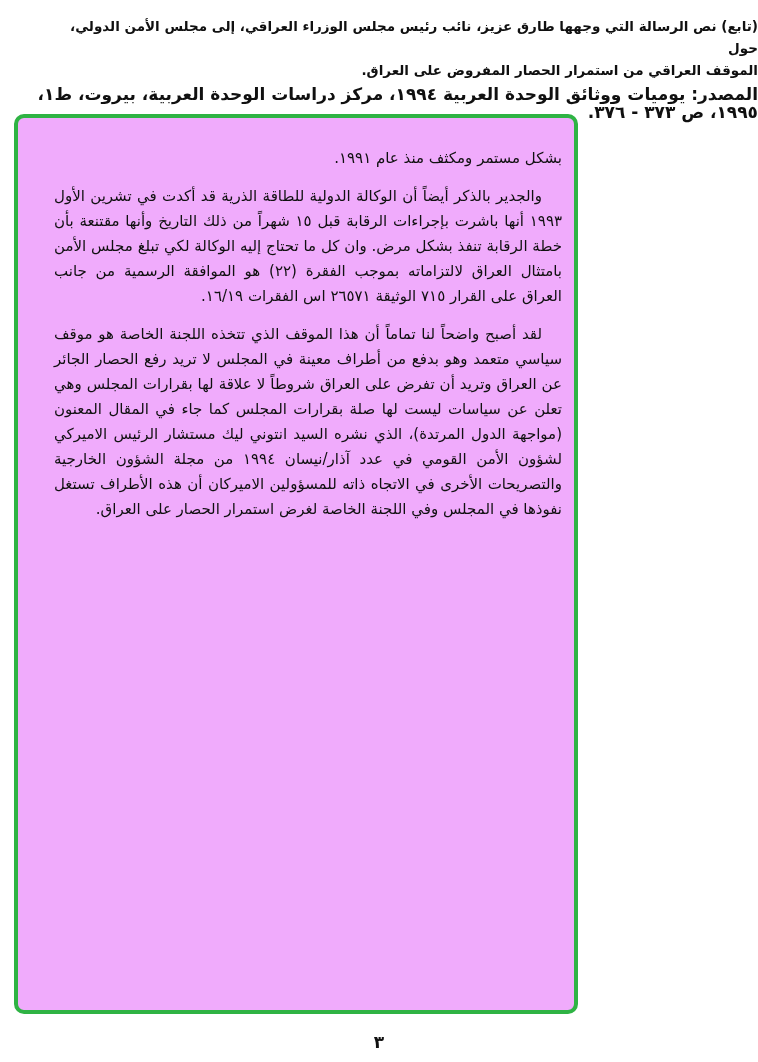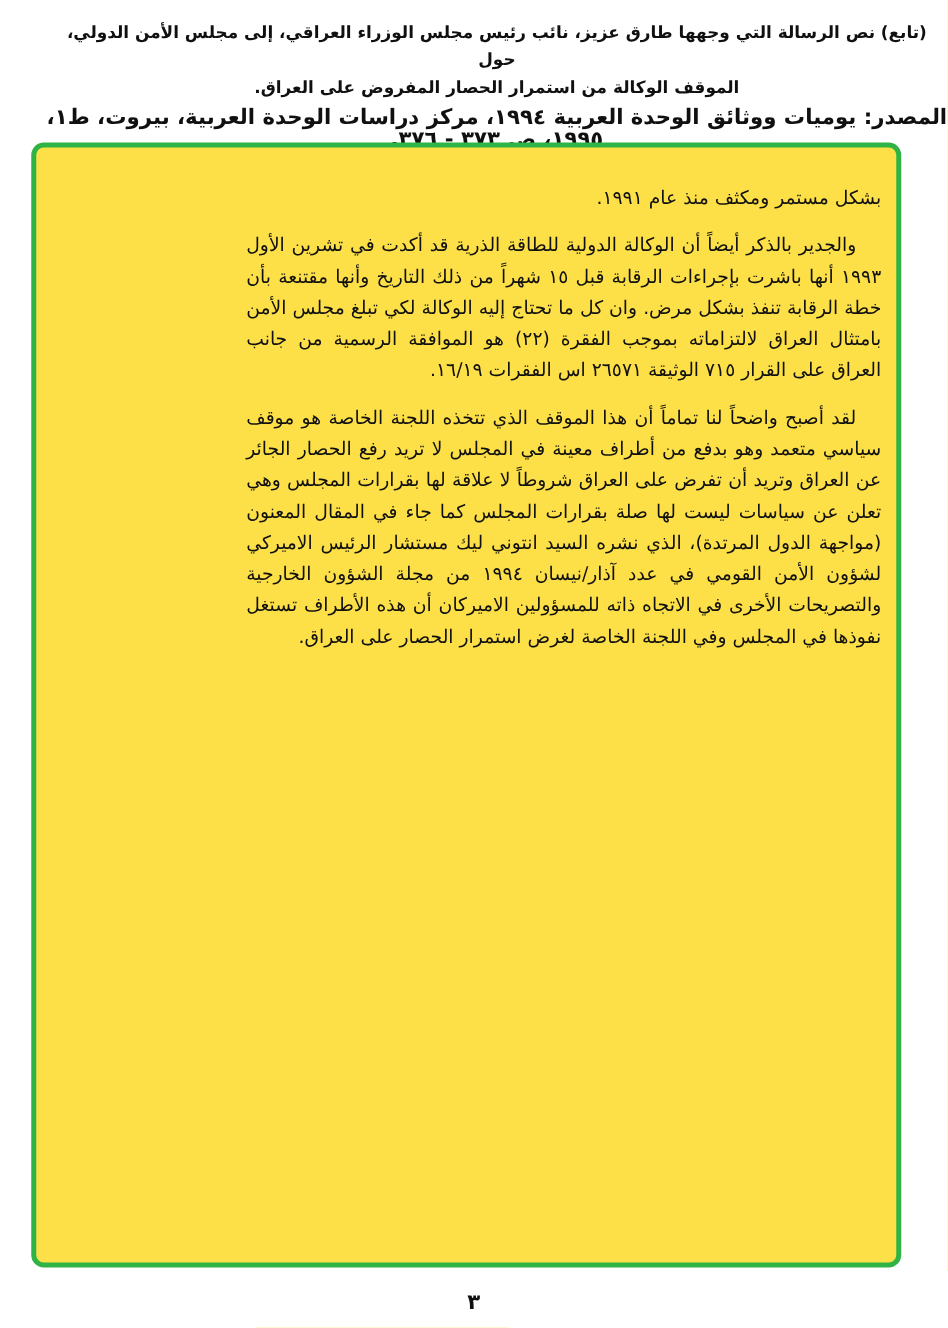--- a/index.html
+++ b/index.html
@@ -16,46 +16,46 @@
     overflow: hidden;
   }
   .page {
     width: 758px;
     height: 1062px;
     position: relative;
     direction: rtl;
   }
   .doc-header {
     padding-top: 15px;
-    text-align: center;
+    text-align: right;
     direction: rtl;
     padding-left: 37px;
   }
   .doc-header .title-line {
     font-weight: bold;
     font-size: 13.5px;
     line-height: 22px;
     letter-spacing: 0;
   }
   .doc-header .source-line {
     font-weight: bold;
     font-size: 17px;
     line-height: 18px;
     margin-top: 4px;
   }
   .letter-frame {
     position: absolute;
-    left: 25px;
+    left: 14px;
     top: 114px;
-    width: 696px;
+    width: 564px;
     height: 900px;
     box-sizing: border-box;
     border: 4px solid var(--frame-border, #2fb344);
     border-radius: 10px;
-    background: #fde047;
+    background: #f0abfc;
   }
   .letter-text {
     direction: rtl;
     width: 508px;
     margin: 28px 12px 0 auto;
     text-align: justify;
     font-size: 15px;
     line-height: 25px;
   }
   .letter-text p {
@@ -74,21 +74,21 @@
     font-size: 17px;
   }
 </style>
 </head>
 <body>
 
 <div class="page">
 
   <div class="doc-header">
     <div class="title-line">(تابع) نص الرسالة التي وجهها طارق عزيز، نائب رئيس مجلس الوزراء العراقي، إلى مجلس الأمن الدولي، حول</div>
-    <div class="title-line">الموقف الوكالة من استمرار الحصار المفروض على العراق.</div>
+    <div class="title-line">الموقف العراقي من استمرار الحصار المفروض على العراق.</div>
     <div class="source-line">المصدر: يوميات ووثائق الوحدة العربية ١٩٩٤، مركز دراسات الوحدة العربية، بيروت، ط١، ١٩٩٥، ص ٣٧٣ - ٣٧٦.</div>
   </div>
 
   <div class="letter-frame">
     <div class="letter-text">
       <p>بشكل مستمر ومكثف منذ عام ١٩٩١.</p>
       <p>والجدير بالذكر أيضاً أن الوكالة الدولية للطاقة الذرية قد أكدت في تشرين الأول ١٩٩٣ أنها باشرت بإجراءات الرقابة قبل ١٥ شهراً من ذلك التاريخ وأنها مقتنعة بأن خطة الرقابة تنفذ بشكل مرض. وان كل ما تحتاج إليه الوكالة لكي تبلغ مجلس الأمن بامتثال العراق لالتزاماته بموجب الفقرة (٢٢) هو الموافقة الرسمية من جانب العراق على القرار ٧١٥ الوثيقة ٢٦٥٧١ اس الفقرات ١٦/١٩.</p>
       <p>لقد أصبح واضحاً لنا تماماً أن هذا الموقف الذي تتخذه اللجنة الخاصة هو موقف سياسي متعمد وهو بدفع من أطراف معينة في المجلس لا تريد رفع الحصار الجائر عن العراق وتريد أن تفرض على العراق شروطاً لا علاقة لها بقرارات المجلس وهي تعلن عن سياسات ليست لها صلة بقرارات المجلس كما جاء في المقال المعنون (مواجهة الدول المرتدة)، الذي نشره السيد انتوني ليك مستشار الرئيس الاميركي لشؤون الأمن القومي في عدد آذار/نيسان ١٩٩٤ من مجلة الشؤون الخارجية والتصريحات الأخرى في الاتجاه ذاته للمسؤولين الاميركان أن هذه الأطراف تستغل نفوذها في المجلس وفي اللجنة الخاصة لغرض استمرار الحصار على العراق.</p>
     </div>
   </div>

